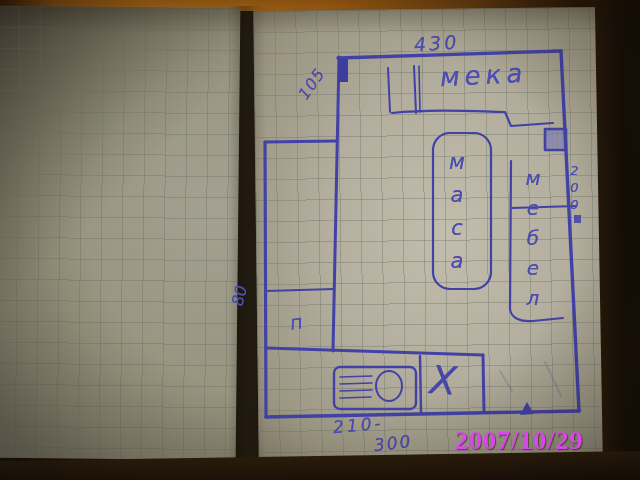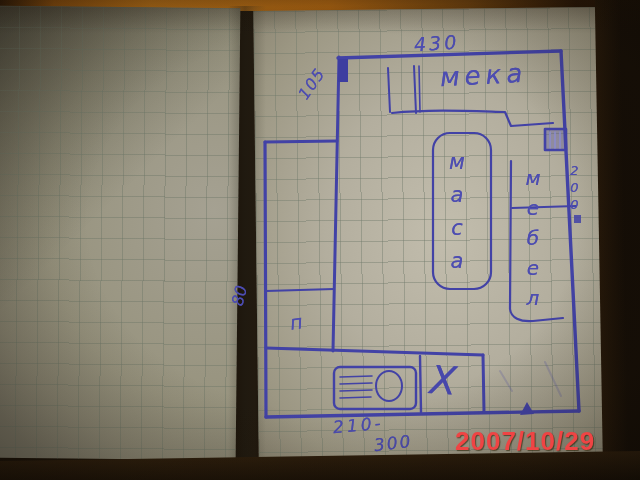--- a/index.html
+++ b/index.html
@@ -52,22 +52,22 @@
   .dim-right{left:567px;top:163px;font-size:13px;letter-spacing:2px;}
   .lbl-meka{left:440px;top:60px;font-size:26px;letter-spacing:5px;transform:rotate(-3deg);}
   .lbl-mebel{left:521px;top:166px;font-size:20px;letter-spacing:6px;}
   .lbl-masa{left:445px;top:150px;font-size:21px;letter-spacing:9px;}
   .lbl-p{left:290px;top:311px;font-size:19px;transform:rotate(-8deg);}
   .lbl-x{left:430px;top:358px;font-size:39px;transform:rotate(4deg);color:#4747ab;}
   .dim-210{left:333px;top:415px;font-size:17px;letter-spacing:3px;transform:rotate(-5deg);}
   .dim-300{left:374px;top:433px;font-size:17px;letter-spacing:2px;transform:rotate(-7deg);}
 
   .date-stamp{position:absolute;left:455px;top:426px;
-    font-family:Liberation Sans, sans-serif;font-weight:bold;font-size:26px;
-    color:#ef4444;letter-spacing:1px;text-shadow:1px 1px 1px rgba(40,30,0,.6);}
+    font-family:Liberation Serif, serif;font-weight:bold;font-size:26px;
+    color:#d946ef;letter-spacing:1px;text-shadow:1px 1px 1px rgba(40,30,0,.6);}
 </style>
 </head>
 <body>
 
 <div id="photo">
 
   <div class="top-strip"></div>
 
   <div class="page page-left"></div>
   <div class="page page-right"></div>

